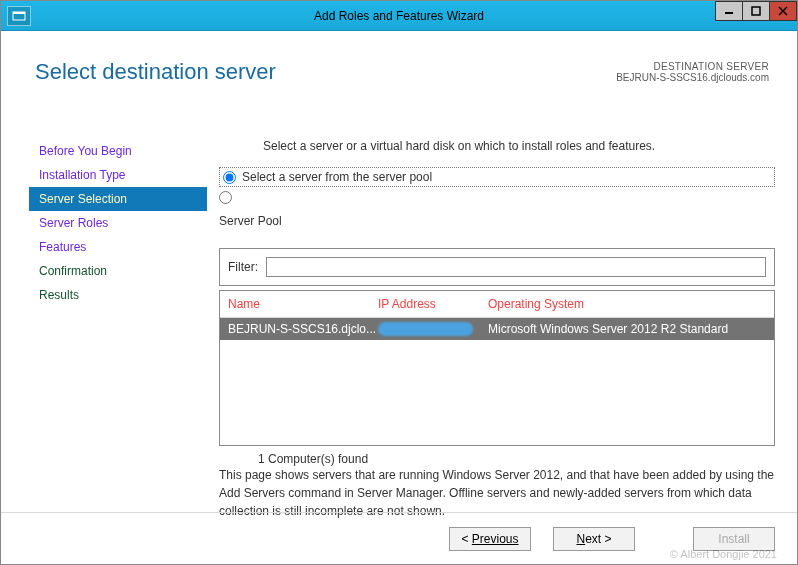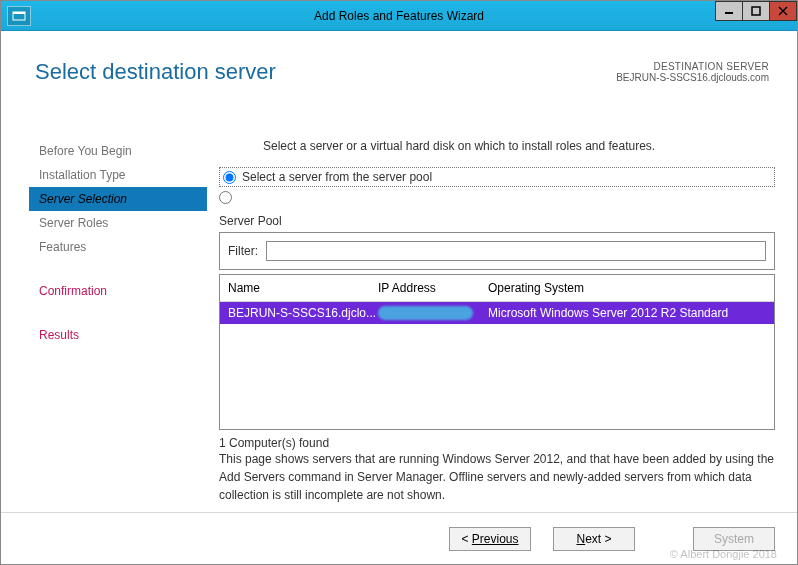--- a/index.html
+++ b/index.html
@@ -16,46 +16,46 @@
 
 .content { position: absolute; top: 30px; left: 0; right: 0; bottom: 0; background: #fff; }
 
 
 .page-title { font-size: 22px; color: #1a6b9f; font-weight: 300; padding: 28px 0 0 34px; }
 .dest-box { position: absolute; right: 28px; top: 30px; text-align: right; font-size: 10px; color: #5a5a5a; }
 .dest-box .lbl { letter-spacing: 0.3px; }
 
 
 .sidebar { position: absolute; left: 28px; top: 108px; width: 178px; font-size: 12px; }
-.sidebar-item { padding: 5px 10px; color: #737373; cursor: pointer; }
-.sidebar-item.selected { background: #1179b8; color: #000000; font-style: italic; }
-.sidebar-item.disabled { color: #be185d; cursor: default; margin-top: 20px; }
+.sidebar-item { padding: 5px 10px; color: #6d28d9; cursor: pointer; }
+.sidebar-item.selected { background: #1179b8; color: #fef9c3; }
+.sidebar-item.disabled { color: #14532d; cursor: default; }
 
 
 .main { position: absolute; left: 218px; right: 22px; top: 108px; bottom: 62px; font-size: 12px; color: #333; }
 .instr { margin-bottom: 14px; margin-left: 44px; }
 .radio-row { display: flex; align-items: center; margin-bottom: 4px; }
 .radio-row input { margin-right: 6px; }
 .radio-row.first { border: 1px dotted #777; padding: 2px 3px; margin-top: 7px; }
-.section-label { margin-top: 10px; margin-bottom: 4px; }
+.section-label { margin-top: 10px; margin-bottom: 20px; }
 
 .filter-box { border: 1px solid #8a8a8a; padding: 8px 8px; display: flex; align-items: center; margin-bottom: 4px; }
 .filter-box label { margin-right: 8px; }
 .filter-box input { flex: 1; height: 20px; border: 1px solid #8a8a8a; padding: 0 4px; font-size: 12px; }
 
 .grid-wrap { border: 1px solid #8a8a8a; height: 156px; display: flex; flex-direction: column; }
-.grid-head { display: flex; color: #000000; padding: 6px 8px; border-bottom: 1px solid #d6d6d6; font-size: 12px; }
+.grid-head { display: flex; color: #ef4444; padding: 6px 8px; border-bottom: 1px solid #d6d6d6; font-size: 12px; }
 .col-name { width: 150px; }
 .col-ip { width: 110px; }
 .col-os { flex: 1; }
 .grid-body { flex: 1; overflow: hidden; }
-.grid-row { display: flex; align-items: center; padding: 4px 8px; background: #6d28d9; color: #fff; }
+.grid-row { display: flex; align-items: center; padding: 4px 8px; background: #737373; color: #fff; }
 .grid-row .ip-smudge { width: 95px; height: 14px; background: #4aa3e0; border-radius: 7px; filter: blur(1px); }
 
-.found-text { margin-top: 6px; }
+.found-text { margin-top: 6px; margin-left: 39px; }
 .help-text { line-height: 1.5; }
 
 
 .footer { position: absolute; left: 0; right: 0; bottom: 0; height: 52px; border-top: 1px solid #d9d9d9; display: flex; align-items: center; justify-content: flex-end; padding-right: 22px; gap: 22px; }
 .btn { min-width: 82px; height: 24px; border: 1px solid #999; background: #f2f2f2; font-size: 12px; cursor: pointer; }
 .btn:disabled { color: #aaa; cursor: default; }
 .btn .u { text-decoration: underline; }
 .gap { width: 14px; }
 
 .watermark { position: absolute; right: 20px; bottom: 4px; color: rgba(0,0,0,0.25); font-size: 11px; z-index: 5; }
@@ -144,17 +144,17 @@
     </div>
 
     <div class="found-text">1 Computer(s) found</div>
     <div class="help-text">This page shows servers that are running Windows Server 2012, and that have been added by using the Add Servers command in Server Manager. Offline servers and newly-added servers from which data collection is still incomplete are not shown.</div>
   </div>
 
   <div class="footer">
     <button class="btn">&lt; <span class="u">Previous</span></button>
     <button class="btn"><span class="u">N</span>ext &gt;</button>
     <div class="gap"></div>
-    <button class="btn" disabled="">System</button>
+    <button class="btn" disabled="">Install</button>
   </div>
 
-  <div class="watermark">© Albert Dongjie 2018</div>
+  <div class="watermark">© Albert Dongjie 2021</div>
 </div>
 
 </body></html>

